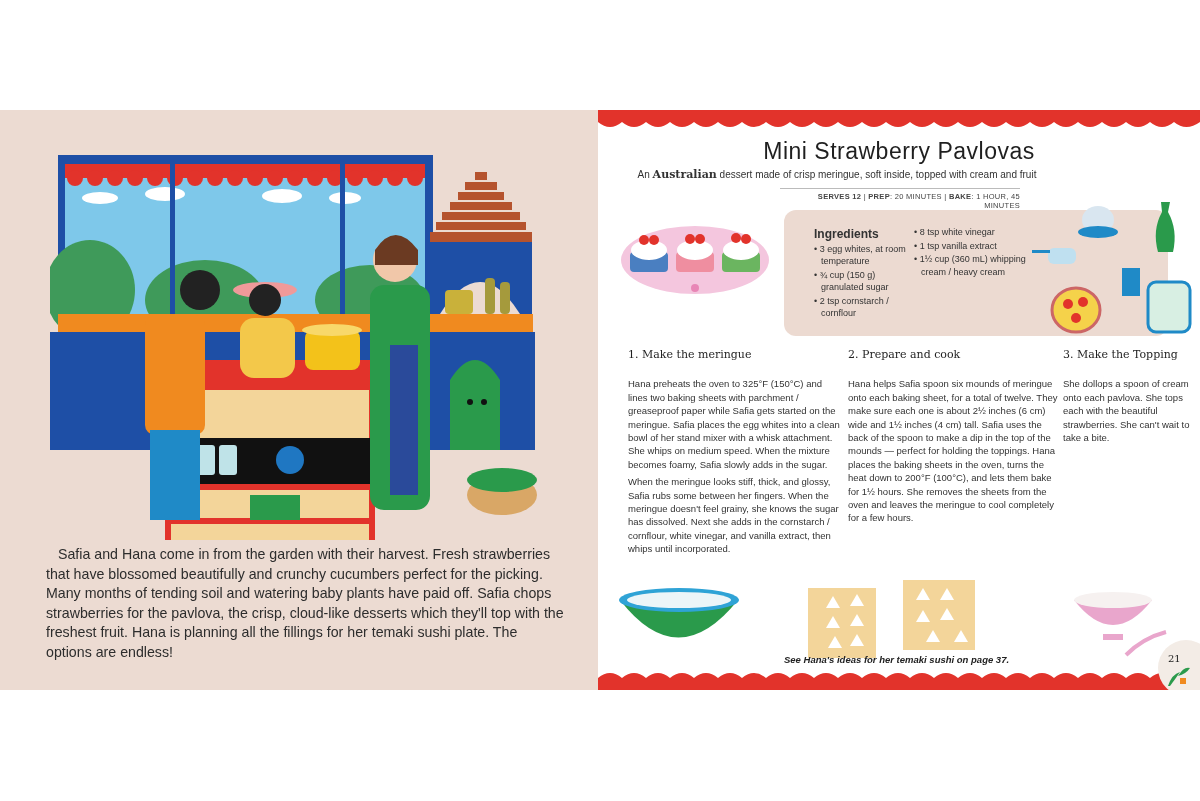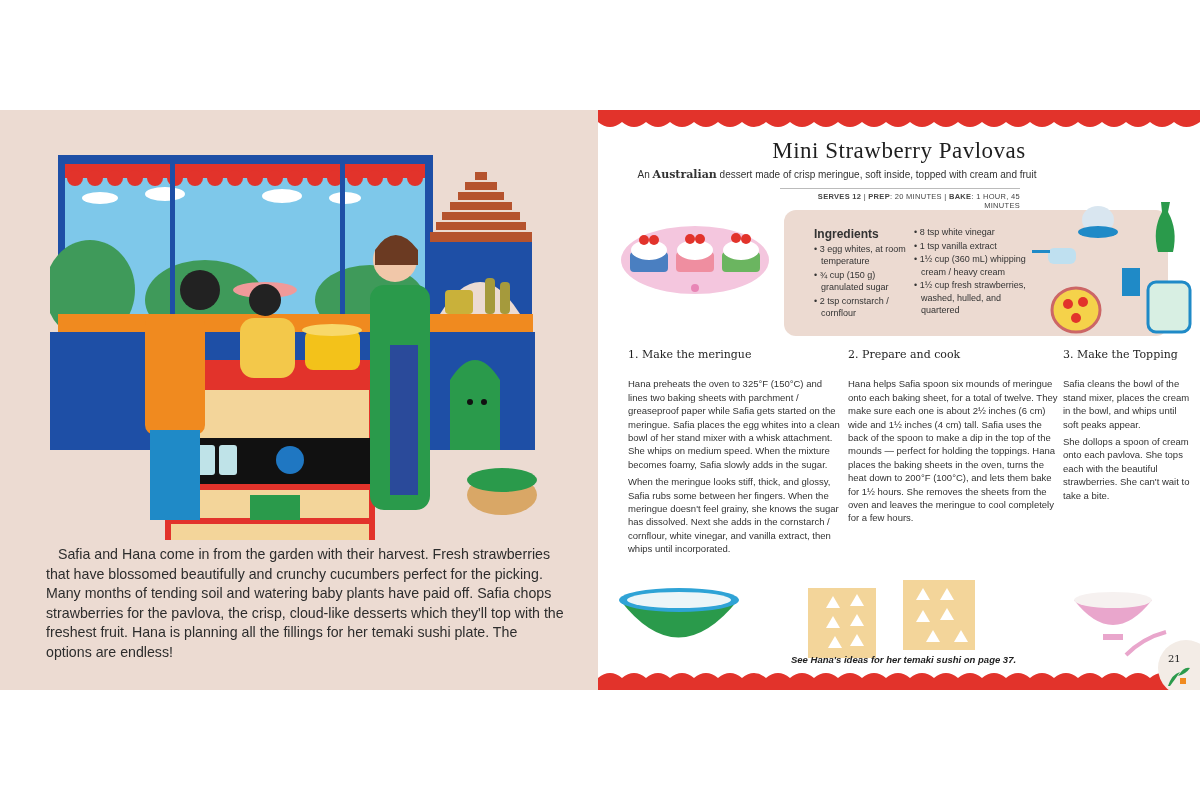--- a/index.html
+++ b/index.html
@@ -12,21 +12,21 @@
   .left-page { position: absolute; left: 0; top: 0; width: 662px; height: 580px; background: #ecdbd2; }
   .illus { position: absolute; left: 50px; top: 40px; width: 510px; height: 390px; }
   .story { position: absolute; left: 46px; top: 435px; width: 520px; font-size: 14.2px; line-height: 19.5px; color: #2d2d2d; }
   .story p { text-indent: 12px; }
 
   
   .right-page { position: absolute; left: 598px; top: 0; width: 602px; height: 580px; background: #ffffff; overflow: hidden; }
   .scallop-top { position: absolute; left: 0; top: 0; width: 602px; height: 22px; }
   .scallop-bottom { position: absolute; left: 0; bottom: 0; width: 602px; height: 22px; }
 
-  .recipe-title { position: absolute; left: 0; width: 602px; top: 28px; text-align: center; font-family: Liberation Serif, serif; font-size: 23px; color: #1f1f1f; letter-spacing: 0.5px; }
+  .recipe-title { position: absolute; left: 0; width: 602px; top: 28px; text-align: center; font-family: Liberation Sans, sans-serif; font-size: 23px; color: #1f1f1f; letter-spacing: 0.5px; }
   .subtitle { position: absolute; left: 0; width: 478px; top: 58px; text-align: center; font-size: 10px; color: #333; }
   .subtitle .country { font-family: "DejaVu Serif", serif; font-weight: bold; font-size: 11px; }
   .meta { position: absolute; left: 182px; top: 78px; width: 240px; border-top: 1px solid #bbb; padding-top: 3px; text-align: right; font-size: 7.5px; color: #444; letter-spacing: 0.3px; }
   .meta b { font-weight: bold; }
 
   .ingredients-box { position: absolute; left: 186px; top: 100px; width: 384px; height: 126px; background: #ecdad1; border-radius: 12px; }
   .ing-col { position: absolute; top: 18px; font-size: 9px; line-height: 12.5px; color: #333; }
   .ing-col1 { left: 30px; width: 100px; }
   .ing-col2 { left: 130px; width: 120px; top: 16px; }
   .ing-title { font-weight: bold; font-size: 12px; margin-bottom: 2px; }
@@ -38,21 +38,21 @@
   .ing-illus { position: absolute; left: 430px; top: 80px; width: 170px; height: 150px; }
 
   .step { position: absolute; top: 238px; font-size: 9.5px; line-height: 13.4px; color: #333; }
   .step h3 { font-family: "DejaVu Serif", serif; font-weight: normal; font-size: 11px; color: #1f1f1f; margin-bottom: 16px; }
   .step p + p { margin-top: 4px; }
   .step1 { left: 30px; width: 212px; }
   .step2 { left: 250px; width: 210px; }
   .step3 { left: 465px; width: 130px; }
 
   .bottom-illus { position: absolute; left: 0; top: 440px; width: 602px; height: 110px; }
-  .see-note { position: absolute; left: 186px; top: 544px; font-size: 9.5px; font-weight: bold; font-style: italic; color: #222; margin-left: 7px; }
+  .see-note { position: absolute; left: 186px; top: 544px; font-size: 9.5px; font-weight: bold; font-style: italic; color: #222; }
   .page-badge { position: absolute; left: 560px; top: 530px; width: 56px; height: 56px; border-radius: 50%; background: #f3ece6; }
   .page-num { position: absolute; left: 10px; top: 13px; font-family: "DejaVu Serif", serif; font-size: 10px; color: #222; }
   .leaf { position: absolute; left: 8px; top: 24px; }
 </style>
 </head>
 <body>
 
 <div class="spread">
 
   <div class="left-page">
@@ -203,21 +203,20 @@
           <li>3 egg whites, at room temperature</li>
           <li>¾ cup (150 g) granulated sugar</li>
           <li>2 tsp cornstarch / cornflour</li>
         </ul>
       </div>
       <div class="ing-col ing-col2">
         <ul>
           <li>8 tsp white vinegar</li>
           <li>1 tsp vanilla extract</li>
           <li>1½ cup (360 mL) whipping cream / heavy cream</li>
-          <li>1½ cup fresh strawberries, washed, hulled, and quartered</li>
         </ul>
       </div>
     </div>
 
     <svg class="ing-illus" viewBox="0 0 170 150">
       <ellipse cx="70" cy="30" rx="16" ry="14" fill="#d9e6f0"></ellipse>
       <ellipse cx="70" cy="42" rx="20" ry="6" fill="#1f8ac7"></ellipse>
       <path d="M133 12 L142 12 L140 22 Q150 40 145 62 L130 62 Q124 40 134 22 Z" fill="#2a9a4b"></path>
       <rect x="20" y="58" width="28" height="16" rx="6" fill="#bfe0f0"></rect>
       <rect x="4" y="60" width="18" height="3" fill="#1f8ac7"></rect>
@@ -233,21 +232,20 @@
       <h3>1. Make the meringue</h3>
       <p>Hana preheats the oven to 325°F (150°C) and lines two baking sheets with parchment / greaseproof paper while Safia gets started on the meringue. Safia places the egg whites into a clean bowl of her stand mixer with a whisk attachment. She whips on medium speed. When the mixture becomes foamy, Safia slowly adds in the sugar.</p>
       <p>When the meringue looks stiff, thick, and glossy, Safia rubs some between her fingers. When the meringue doesn't feel grainy, she knows the sugar has dissolved. Next she adds in the cornstarch / cornflour, white vinegar, and vanilla extract, then whips until incorporated.</p>
     </div>
     <div class="step step2">
       <h3>2. Prepare and cook</h3>
       <p>Hana helps Safia spoon six mounds of meringue onto each baking sheet, for a total of twelve. They make sure each one is about 2½ inches (6 cm) wide and 1½ inches (4 cm) tall. Safia uses the back of the spoon to make a dip in the top of the mounds — perfect for holding the toppings. Hana places the baking sheets in the oven, turns the heat down to 200°F (100°C), and lets them bake for 1½ hours. She removes the sheets from the oven and leaves the meringue to cool completely for a few hours.</p>
     </div>
     <div class="step step3">
       <h3>3. Make the Topping</h3>
-      <p>Safia cleans the bowl of the stand mixer, places the cream in the bowl, and whips until soft peaks appear.</p>
       <p>She dollops a spoon of cream onto each pavlova. She tops each with the beautiful strawberries. She can't wait to take a bite.</p>
     </div>
 
     <svg class="bottom-illus" viewBox="0 0 602 110">
 
       <path d="M22 50 Q80 125 140 50 Z" fill="#2a9a4b"></path>
       <ellipse cx="81" cy="50" rx="60" ry="12" fill="#2fa3d6"></ellipse>
       <ellipse cx="81" cy="50" rx="52" ry="8" fill="#ecf5f8"></ellipse>
 
       <rect x="210" y="38" width="68" height="70" fill="#f3d59a"></rect>

